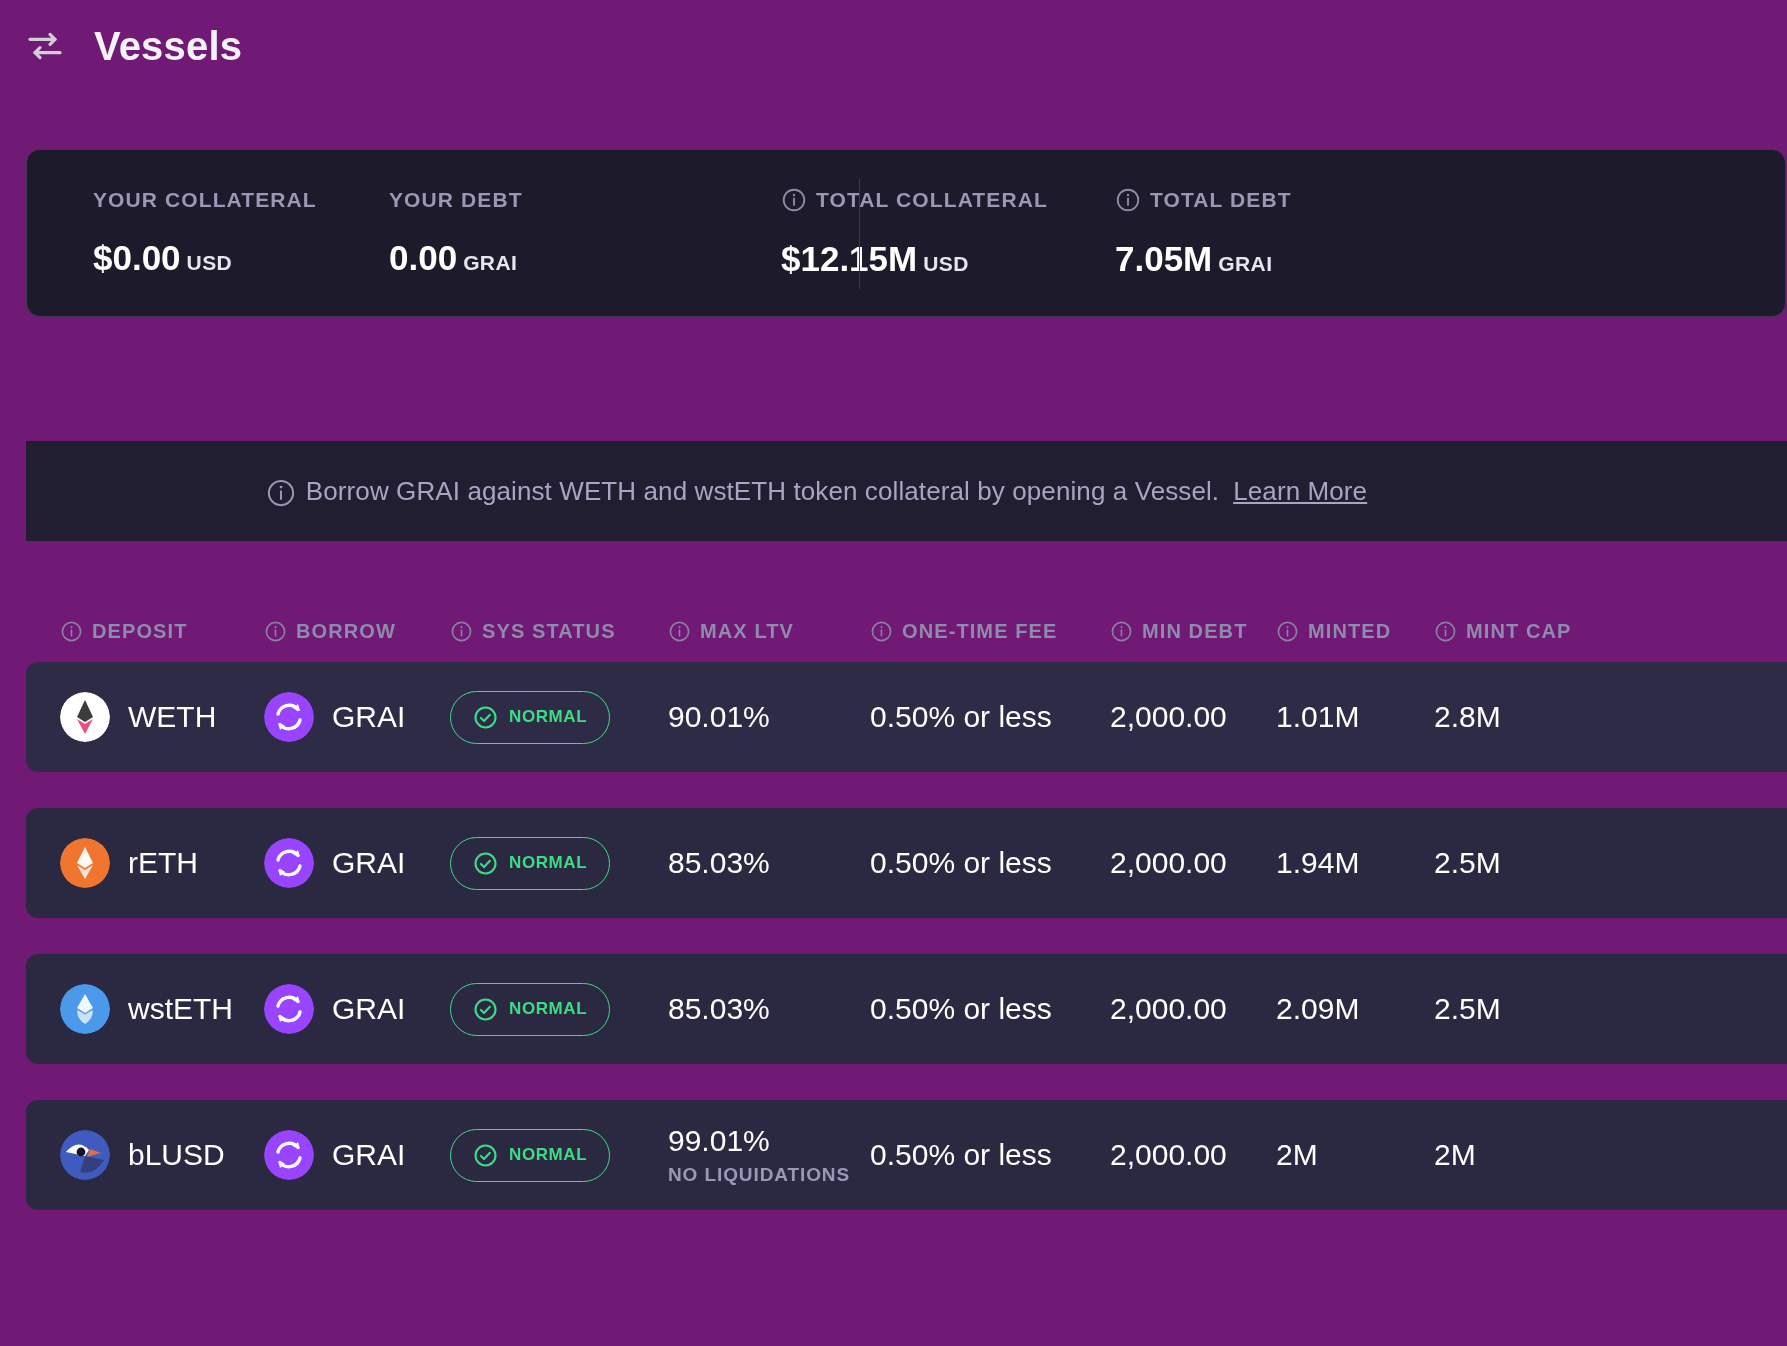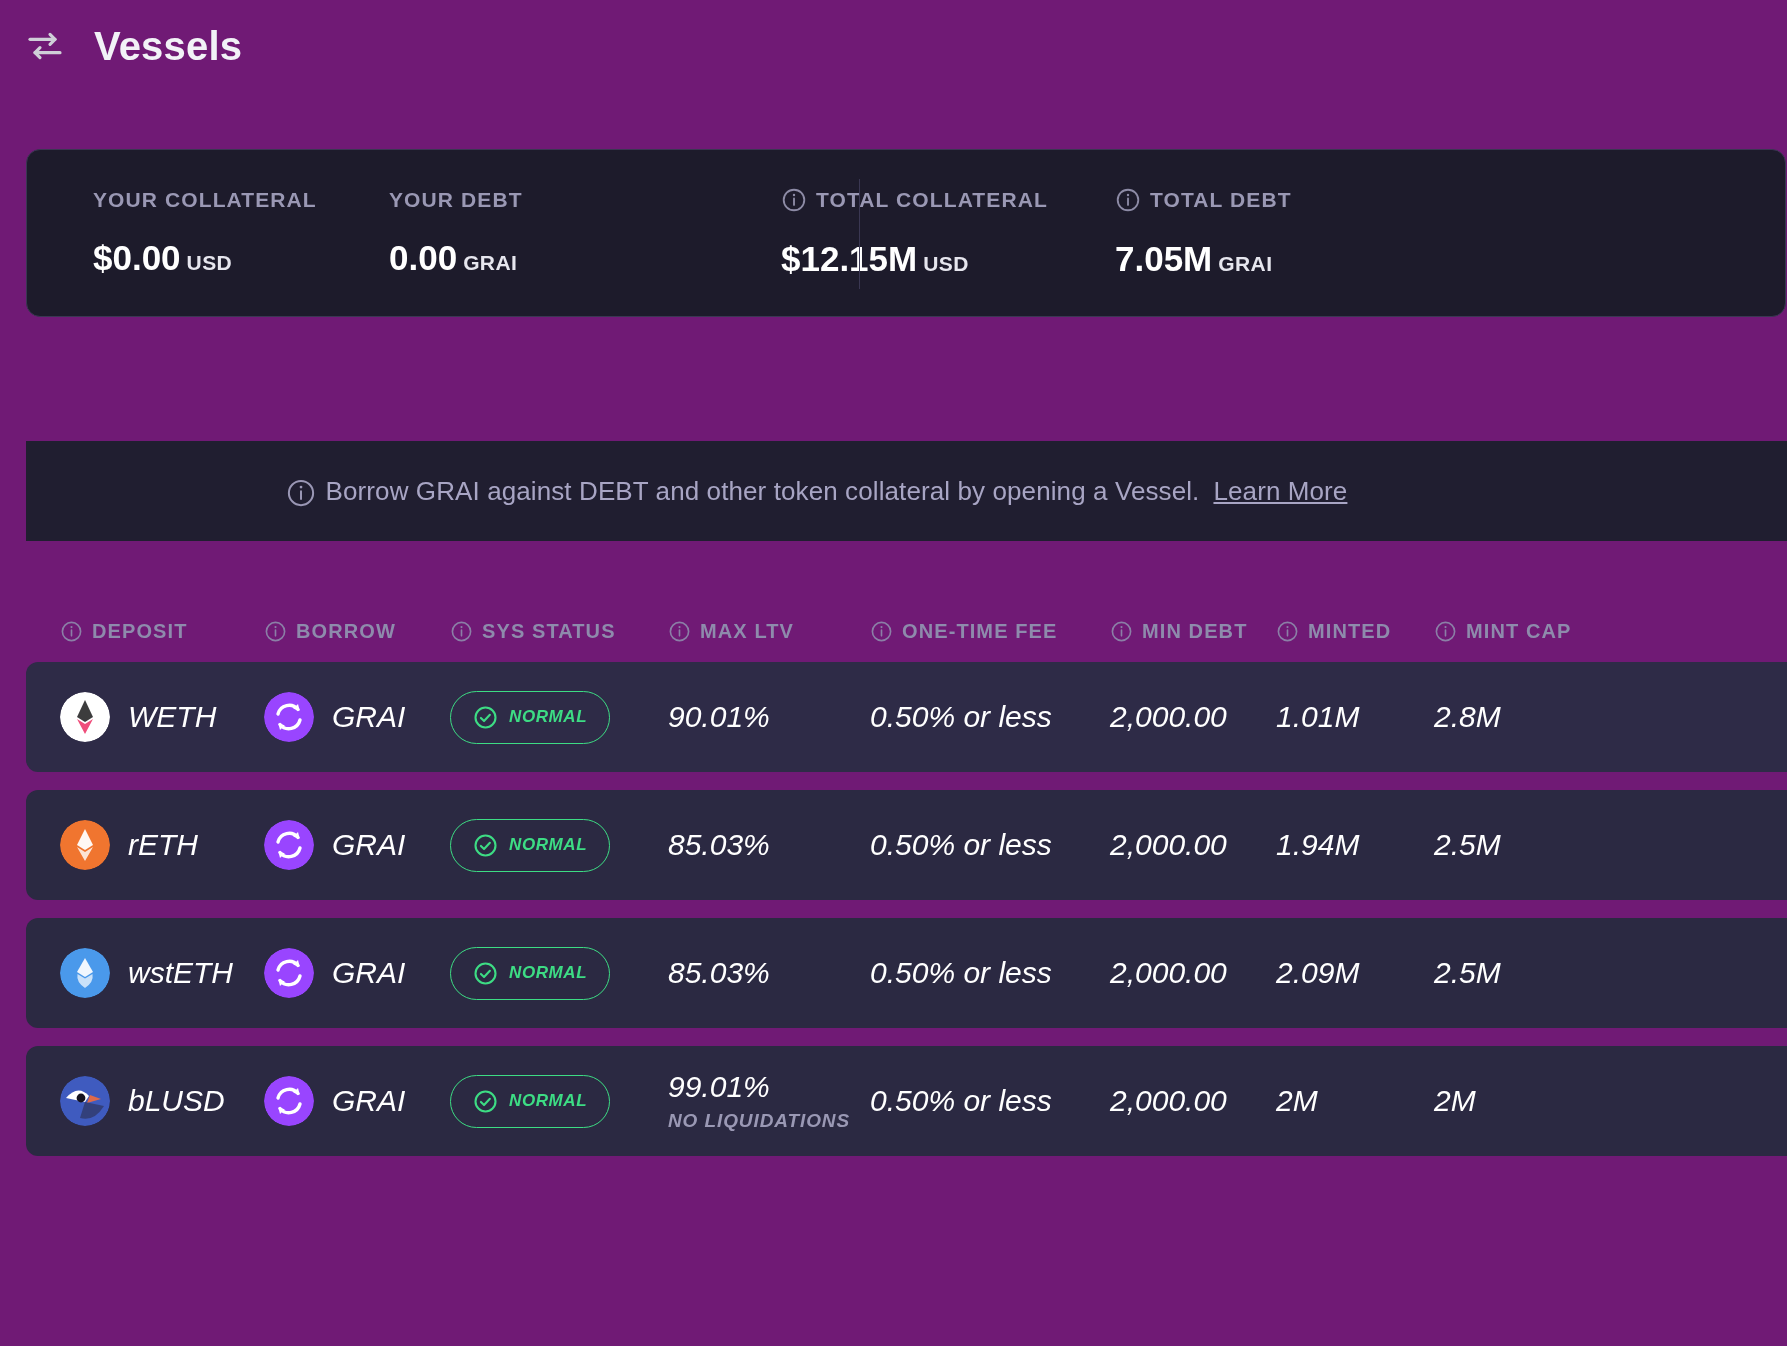--- a/index.html
+++ b/index.html
@@ -59,21 +59,21 @@
   }
   .c-deposit   { width: 204px; }
   .c-borrow    { width: 186px; }
   .c-status    { width: 218px; }
   .c-ltv       { width: 202px; }
   .c-fee       { width: 240px; }
   .c-mindebt   { width: 166px; }
   .c-minted    { width: 158px; }
   .c-mintcap   { width: 160px; }
 
-  .rows { display:flex; flex-direction:column; gap:18px; padding-left:26px;font-style:italic; }
+  .rows { display:flex; flex-direction:column; gap:36px; padding-left:26px; }
   .row {
     display:flex; align-items:center; height:110px;
     background:#2b2942; border-radius:12px;
     width: 1790px; padding-left:34px;
   }
   .row.highlight { background:#2e2b47; }
 
   .cell { display:flex; align-items:center; font-size:30px; color:#ffffff; font-weight:500; white-space:nowrap; }
   .token { display:flex; align-items:center; gap:18px; }
   .token-name { font-size:30px; color:#ffffff; font-weight:500; }
@@ -166,21 +166,21 @@
 
   <div class="info-banner">
     <div class="info-banner-inner">
       <span class="info-i lg">
         <svg viewBox="0 0 24 24" width="30" height="30" fill="none" stroke="#a8a5c4" stroke-width="1.6">
           <circle cx="12" cy="12" r="9.7"></circle>
             <path d="M12 10.5v6.2" stroke-linecap="round"></path>
             <circle cx="12" cy="7.2" r="1.1" fill="#a8a5c4" stroke="none"></circle>
         </svg>
       </span>
-      <span class="banner-text">Borrow GRAI against DEBT and other token collateral by opening a Vessel.</span>
+      <span class="banner-text">Borrow GRAI against WETH and wstETH token collateral by opening a Vessel.</span>
       <a class="banner-text banner-link" href="#">Learn More</a>
     </div>
   </div>
 
   <div class="table">
     <div class="thead">
       <div class="th c-deposit">
         <span class="info-i">
           <svg viewBox="0 0 24 24" width="23" height="23" fill="none" stroke="#8e8bac" stroke-width="1.7">
             <circle cx="12" cy="12" r="9.5"></circle>

